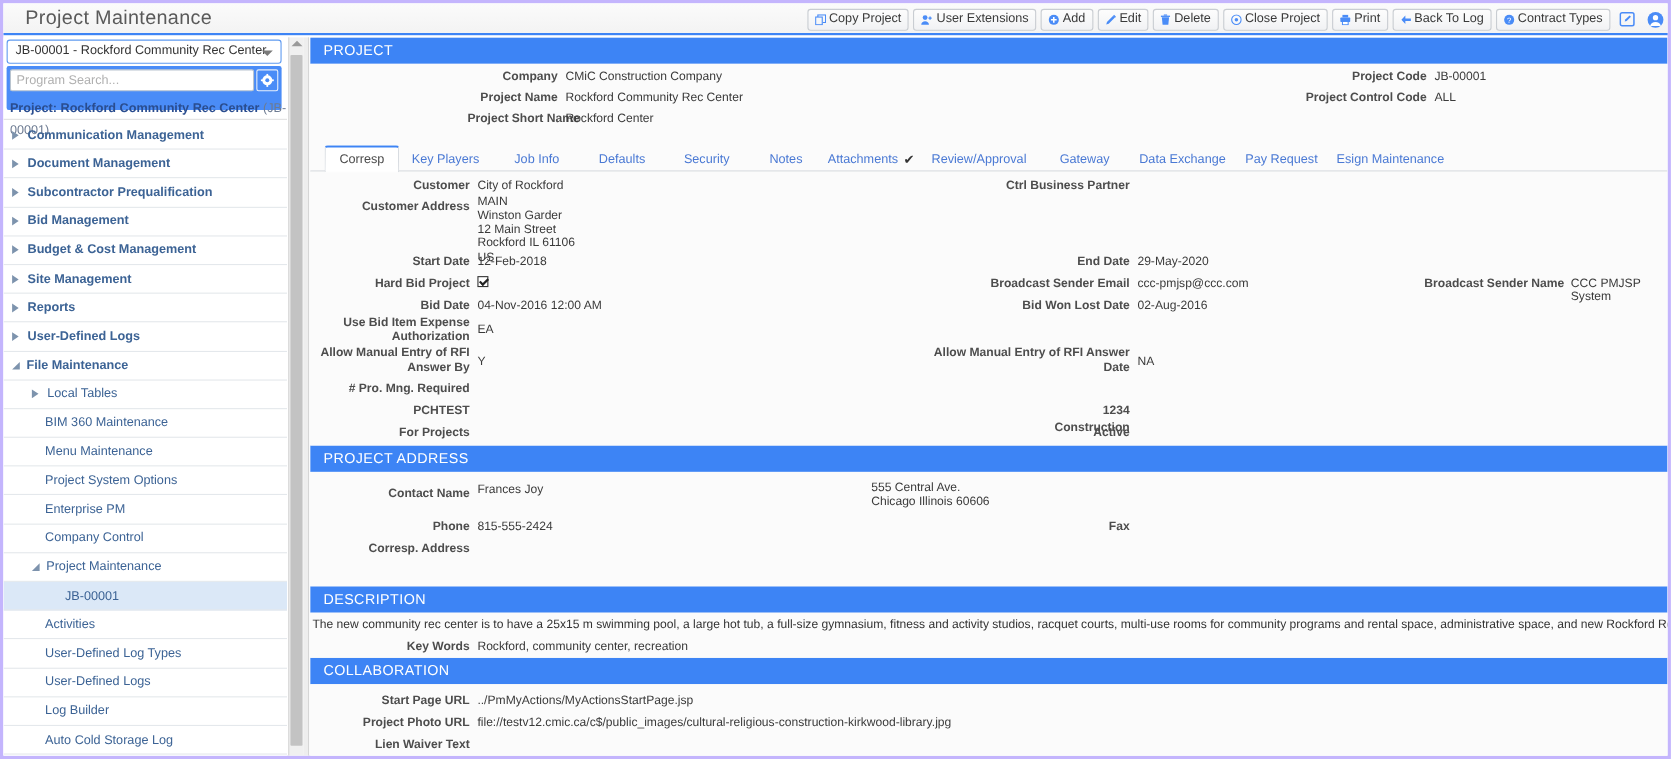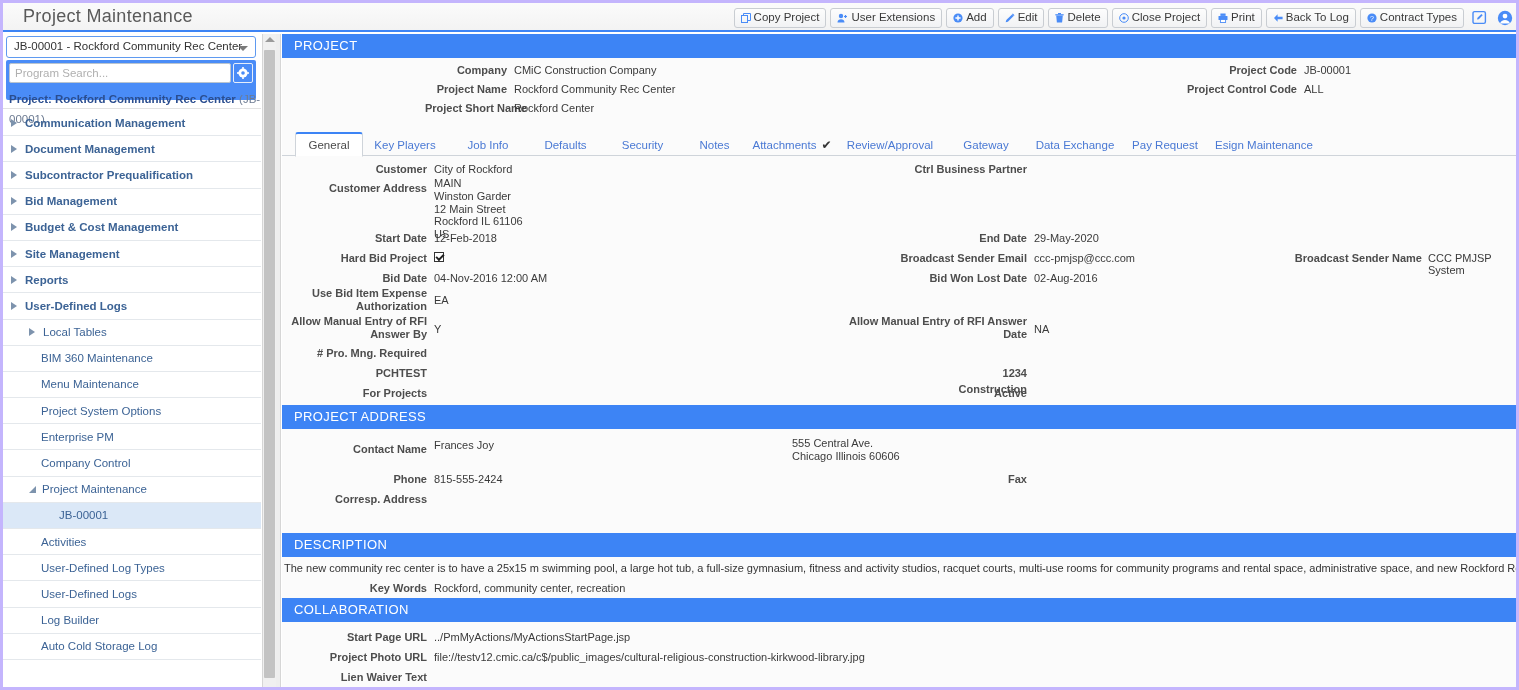--- a/index.html
+++ b/index.html
@@ -378,20 +378,24 @@
           <span>Site Management</span>
         </div>
         <div class="tnode lvl0">
           <span class="arrow-r"></span>
           <span>Reports</span>
         </div>
         <div class="tnode lvl0">
           <span class="arrow-r"></span>
           <span>User-Defined Logs</span>
         </div>
+        <div class="tnode lvl0">
+          <span class="arrow-d"></span>
+          <span>File Maintenance</span>
+        </div>
         <div class="tnode lvl1">
           <span class="arrow-r"></span>
           <span>Local Tables</span>
         </div>
         <div class="tnode lvl2">
           <span class="arrow-sp"></span>
           <span>BIM 360 Maintenance</span>
         </div>
         <div class="tnode lvl2">
           <span class="arrow-sp"></span>
@@ -462,21 +466,21 @@
 
       <div class="fr flabel" style="left:790px;top:6px;width:225px;">Project Code</div>
       <div class="fr fval" style="left:1022px;top:6px;">JB-00001</div>
 
       <div class="fr flabel" style="left:790px;top:25px;width:225px;">Project Control Code</div>
       <div class="fr fval" style="left:1022px;top:25px;">ALL</div>
     </div>
 
     <div class="tabs" id="tabs">
         <div class="tab active" style="left: 13px; width: 68px;">
-          <span>General</span>
+          <span>Corresp</span>
         </div>
         <div class="tab" style="left: 81px; width: 84px;">
           <span>Key Players</span>
         </div>
         <div class="tab" style="left: 168px; width: 76px;">
           <span>Job Info</span>
         </div>
         <div class="tab" style="left: 245px; width: 77px;">
           <span>Defaults</span>
         </div>

